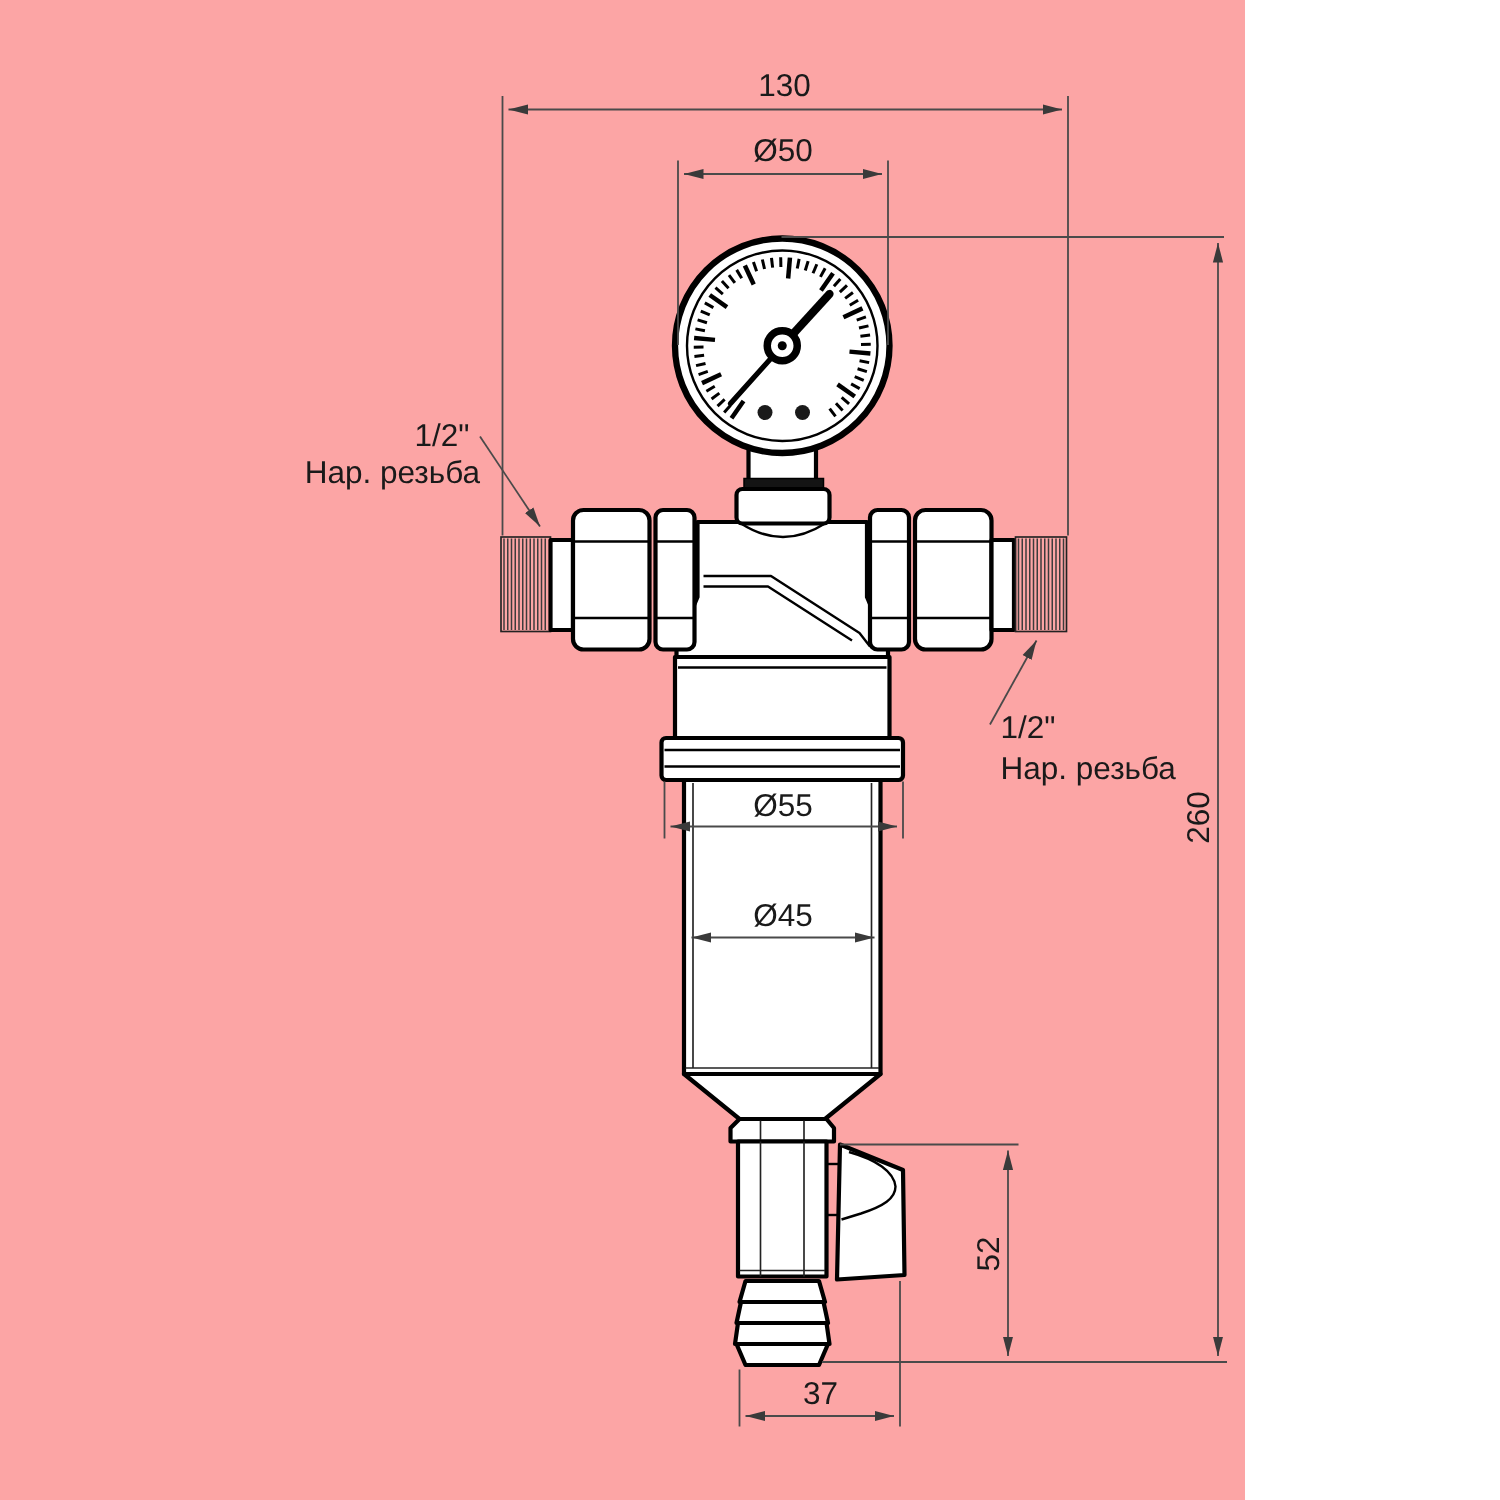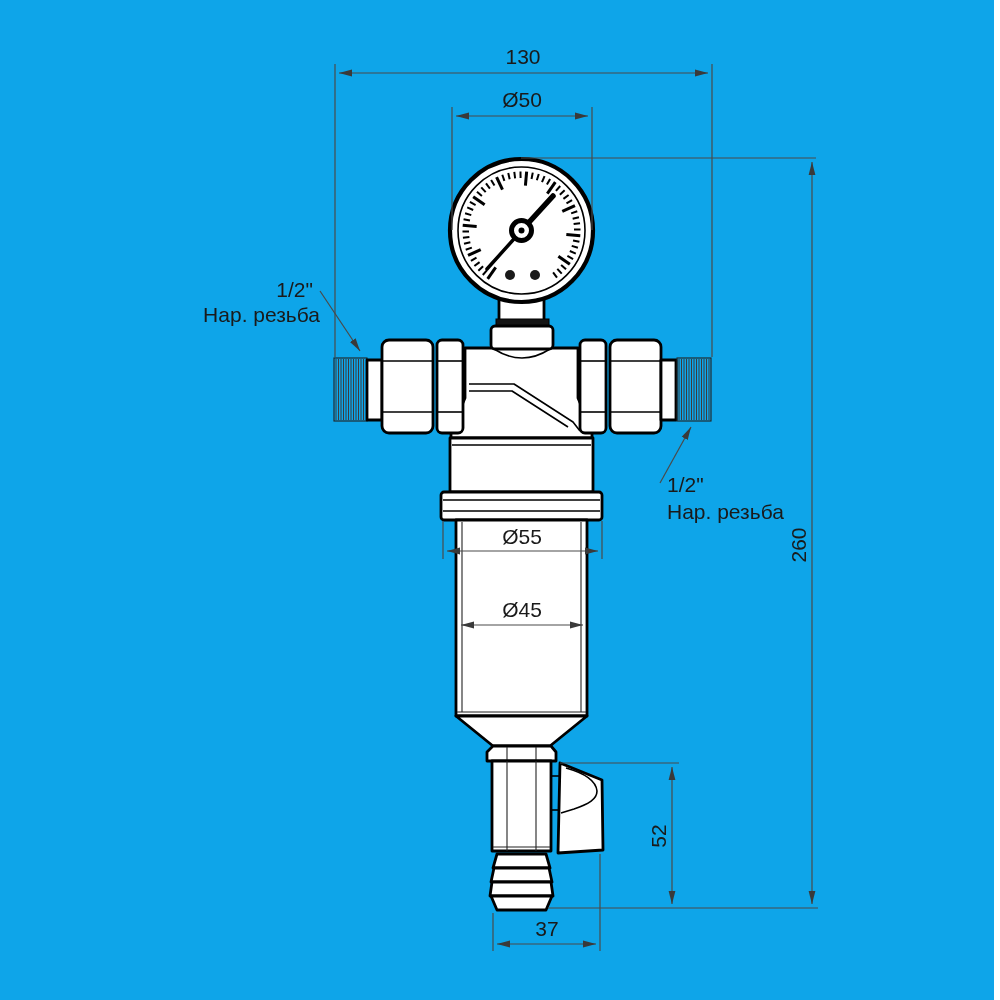--- a/index.html
+++ b/index.html
@@ -1,16 +1,16 @@
 <!DOCTYPE html>
 <html><head>
 <meta charset="utf-8">
 <style>
   html,body{margin:0;padding:0;background:#ffffff;}
-  .stage{position:relative;width:994px;height:1000px;background:#0ea5e9;overflow:hidden;}
+  .stage{position:relative;width:830px;height:1000px;background:#fca5a5;overflow:hidden;}
   svg{display:block;}
   .outline{stroke:#000;stroke-width:2.8;fill:#fff;stroke-linejoin:round;}
   .outline-thick{stroke:#000;stroke-width:4.2;fill:#fff;}
   .detail{stroke:#000;stroke-width:1.6;fill:none;stroke-linejoin:round;}
   .fine{stroke:#222;stroke-width:1.1;fill:none;}
   .dim{stroke:#4a4a4a;stroke-width:1.2;fill:none;}
   .dimtext{font-family:"Liberation Sans",sans-serif;font-size:21px;fill:#1a1a1a;}
   .anch-mid{text-anchor:middle;}
   .anch-end{text-anchor:end;}
 </style>

